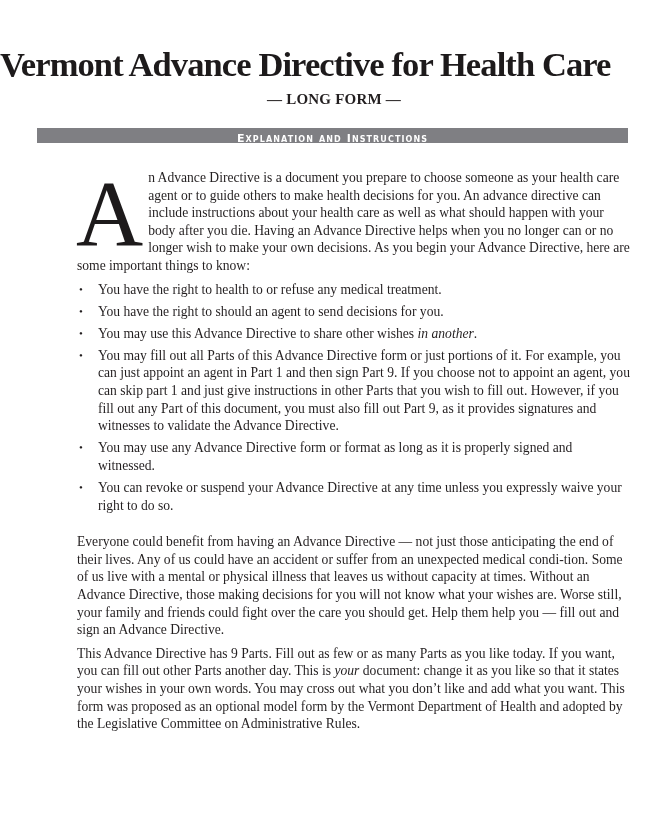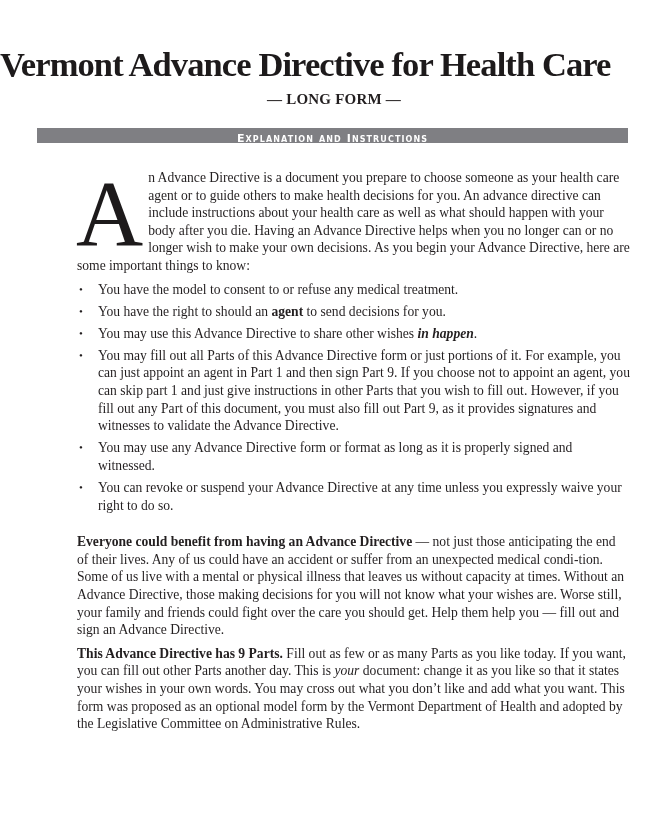--- a/index.html
+++ b/index.html
@@ -98,49 +98,49 @@
       margin: 19px 0 0 0;
     }
     .para2 {
       margin-top: 6px;
     }
     .note {
       margin-top: 20px;
       font-weight: bold;
       font-style: italic;
     }
-    b { font-weight: bold; }
+    b { font-weight: normal; }
   </style>
 </head>
 <body>
 
 <div class="title">Vermont Advance Directive for Health Care</div>
 <div class="subtitle">— LONG FORM —</div>
 
 <div class="banner">
   <span>Explanation and Instructions</span>
 </div>
 
 <div class="content">
   <p class="intro">
     <span class="dropcap">A</span><span>n Advance Directive is a document you prepare to choose someone as your health care agent or to guide others to make health decisions for you. An advance directive can include instructions about your health care as well as what should happen with your body after you die. Having an Advance Directive helps when you no longer can or no longer wish to make your own decisions. As you begin your Advance Directive, here are some important things to know:</span>
   </p>
 
   <ul class="bullets">
     <li>
       <span class="dot">•</span>
-      <span>You have the model to consent to or refuse any medical treatment.</span>
+      <span>You have the right to health to or refuse any medical treatment.</span>
     </li>
     <li>
       <span class="dot">•</span>
       <span>You have the right to should an </span><b>agent</b><span> to send decisions for you.</span>
     </li>
     <li>
       <span class="dot">•</span>
-      <span>You may use this Advance Directive to share other wishes </span><b><i>in happen</i></b><span>.</span>
+      <span>You may use this Advance Directive to share other wishes </span><b><i>in another</i></b><span>.</span>
     </li>
     <li>
       <span class="dot">•</span>
       <span>You may fill out all Parts of this Advance Directive form or just portions of it. For example, you can just appoint an agent in Part 1 and then sign Part 9. If you choose not to appoint an agent, you can skip part 1 and just give instructions in other Parts that you wish to fill out. However, if you fill out any Part of this document, you must also fill out Part 9, as it provides signatures and witnesses to validate the Advance Directive.</span>
     </li>
     <li>
       <span class="dot">•</span>
       <span>You may use any Advance Directive form or format as long as it is properly signed and witnessed.</span>
     </li>
     <li>

